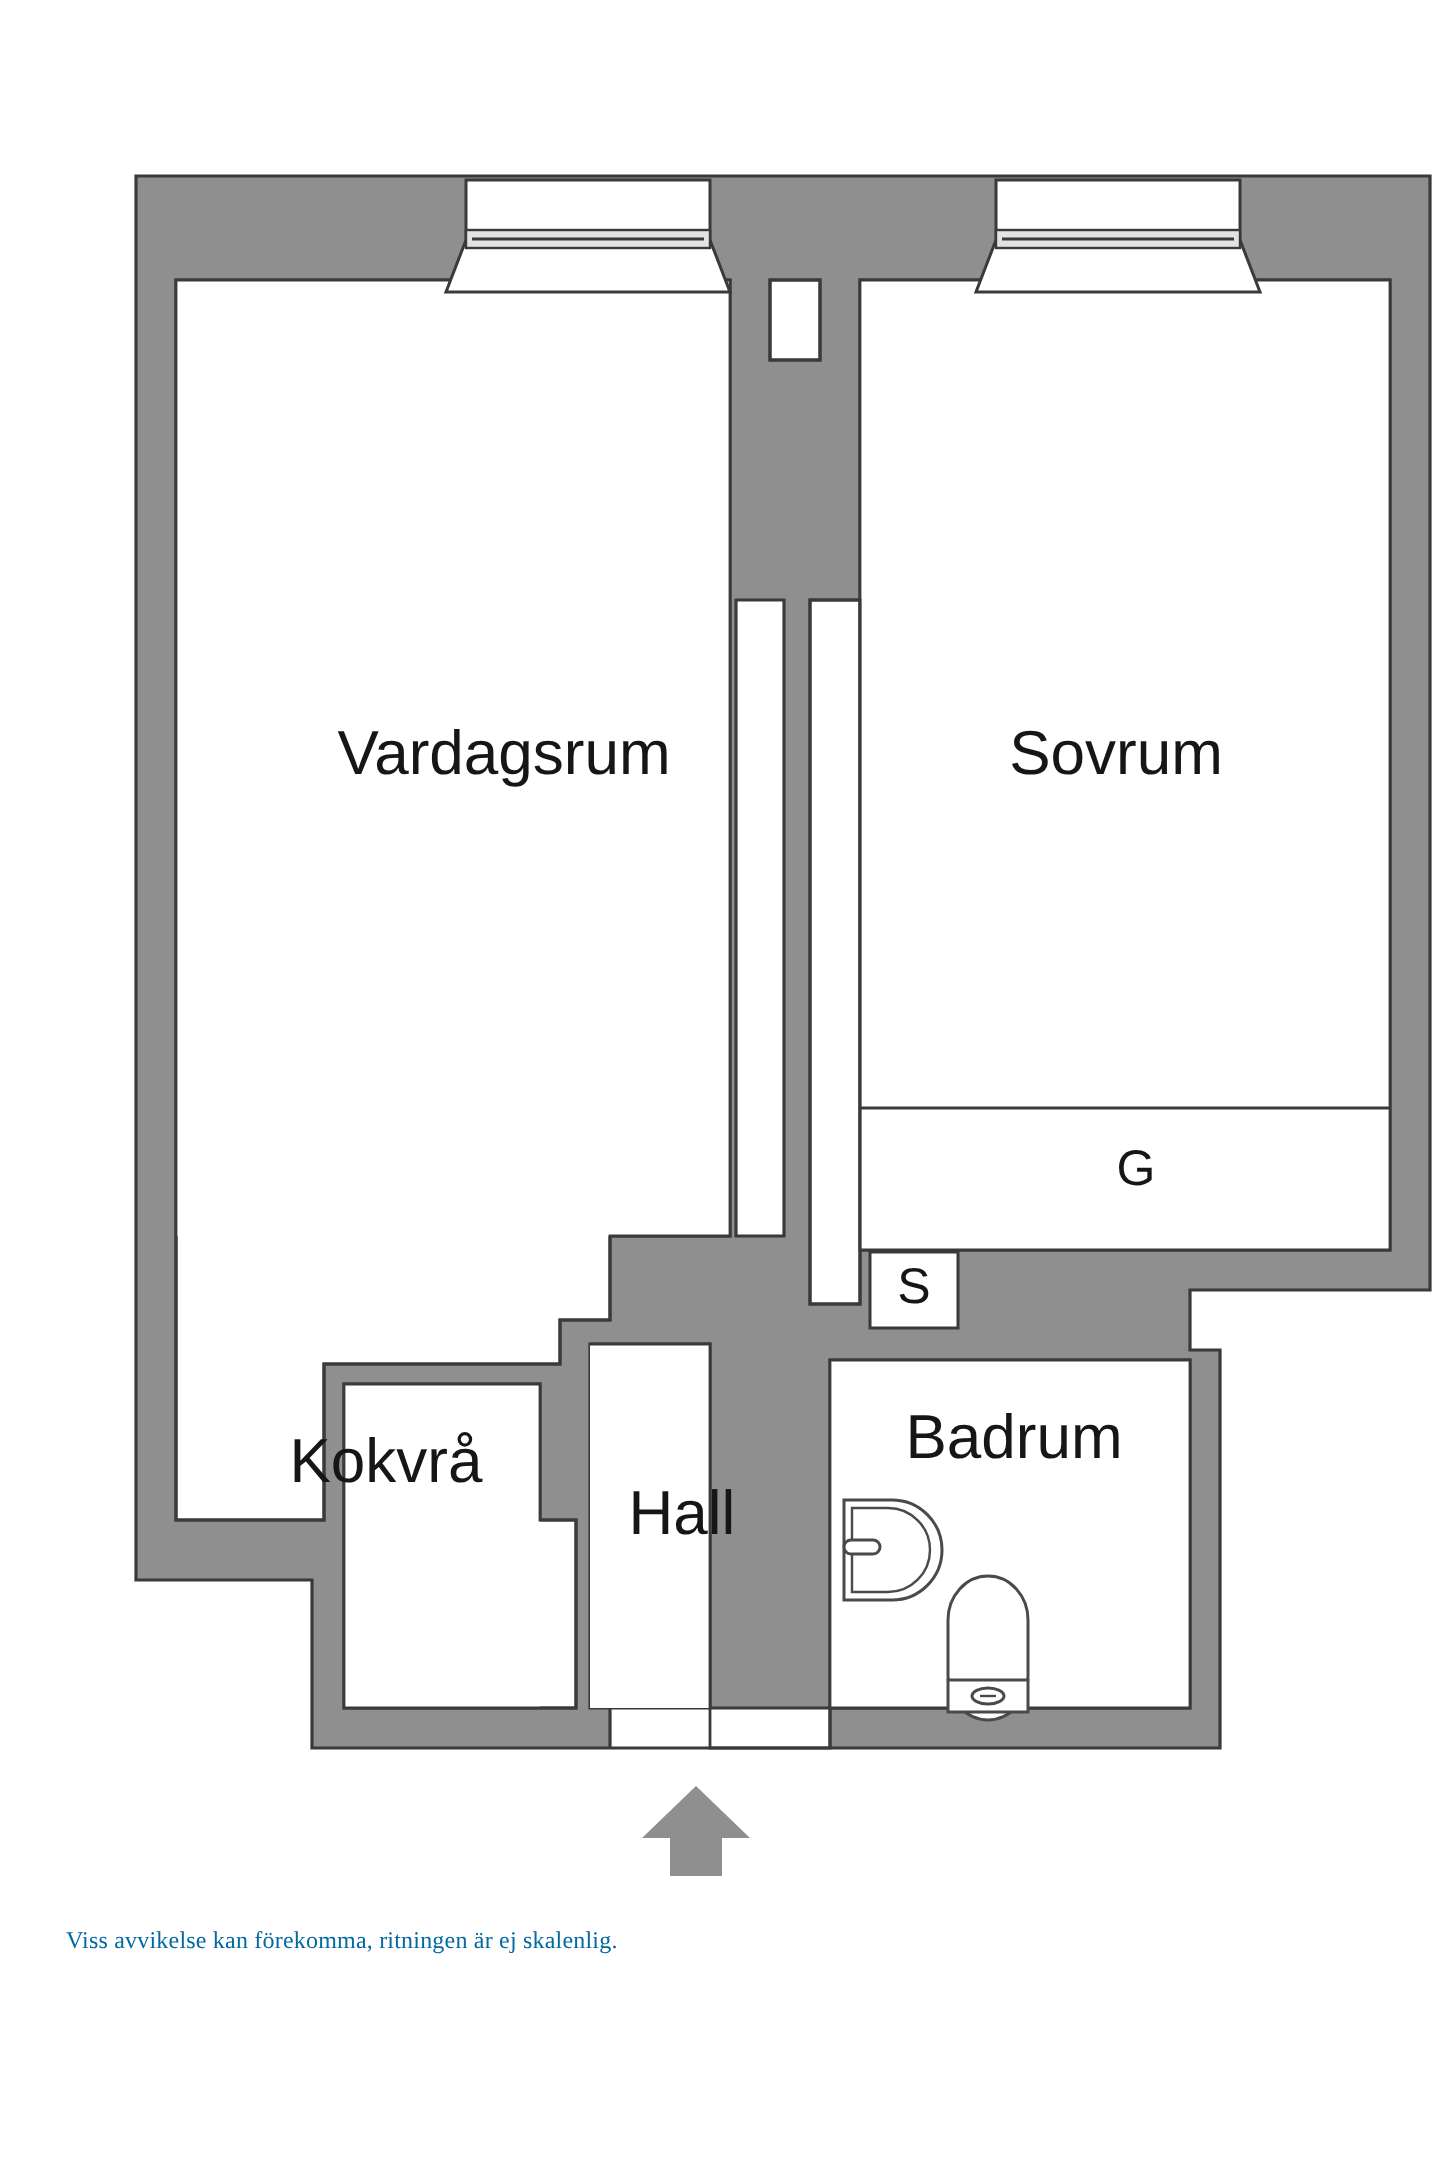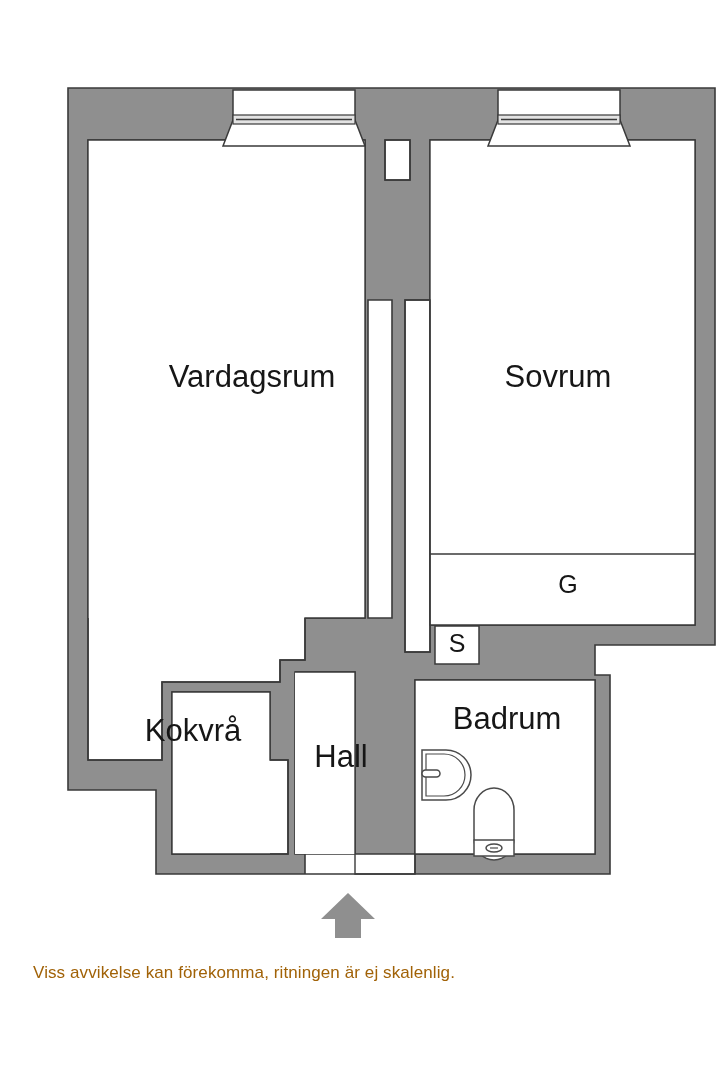--- a/index.html
+++ b/index.html
@@ -85,23 +85,23 @@
     font-size: 25px;
     fill: #161616;
     text-anchor: middle;
     dominant-baseline: middle;
     font-weight: 400;
   }
   .disclaimer {
     position: absolute;
     left: 33px;
     top: 963px;
-    font-family: Liberation Sans, sans-serif;
-    font-size: 17px;
-    color: #a16207;
+    font-family: Liberation Serif, serif;
+    font-size: 12px;
+    color: #0369a1;
     letter-spacing: 0.1px;
     white-space: nowrap;
   }
 </style>
 </head>
 <body>
 
 <div id="plan-root">
 
   <svg class="floorplan" viewBox="0 0 720 1080" xmlns="http://www.w3.org/2000/svg">

